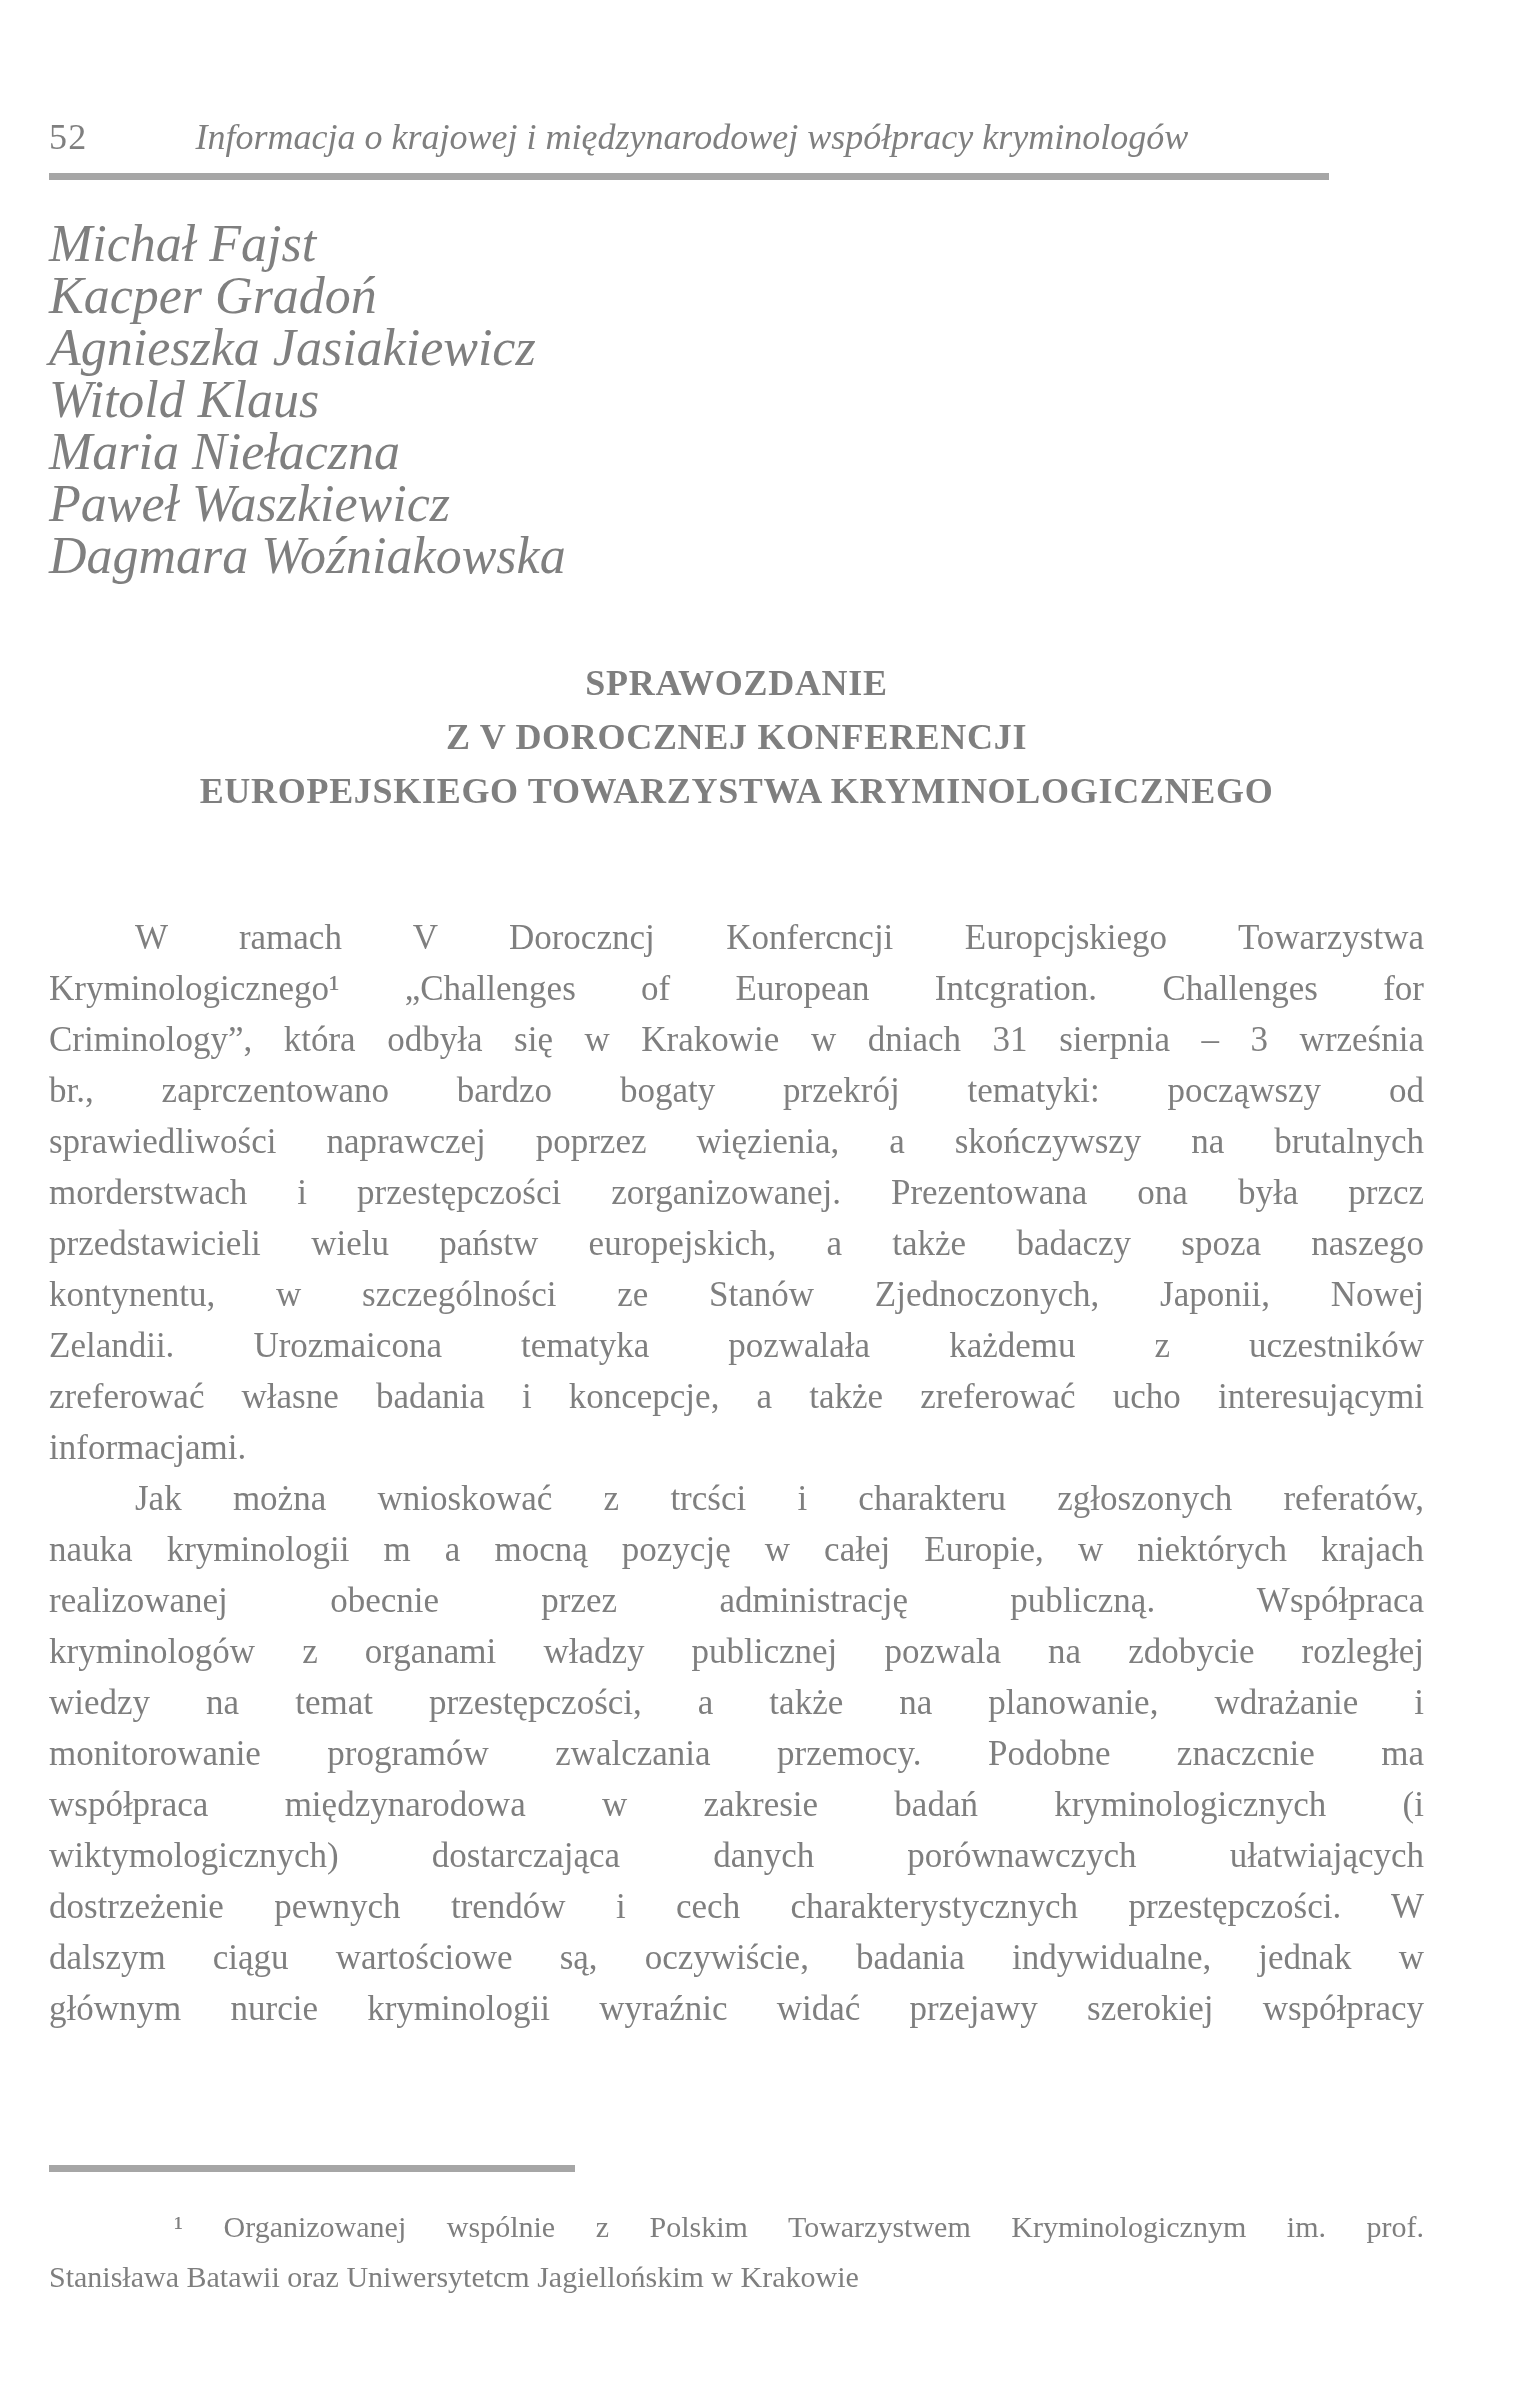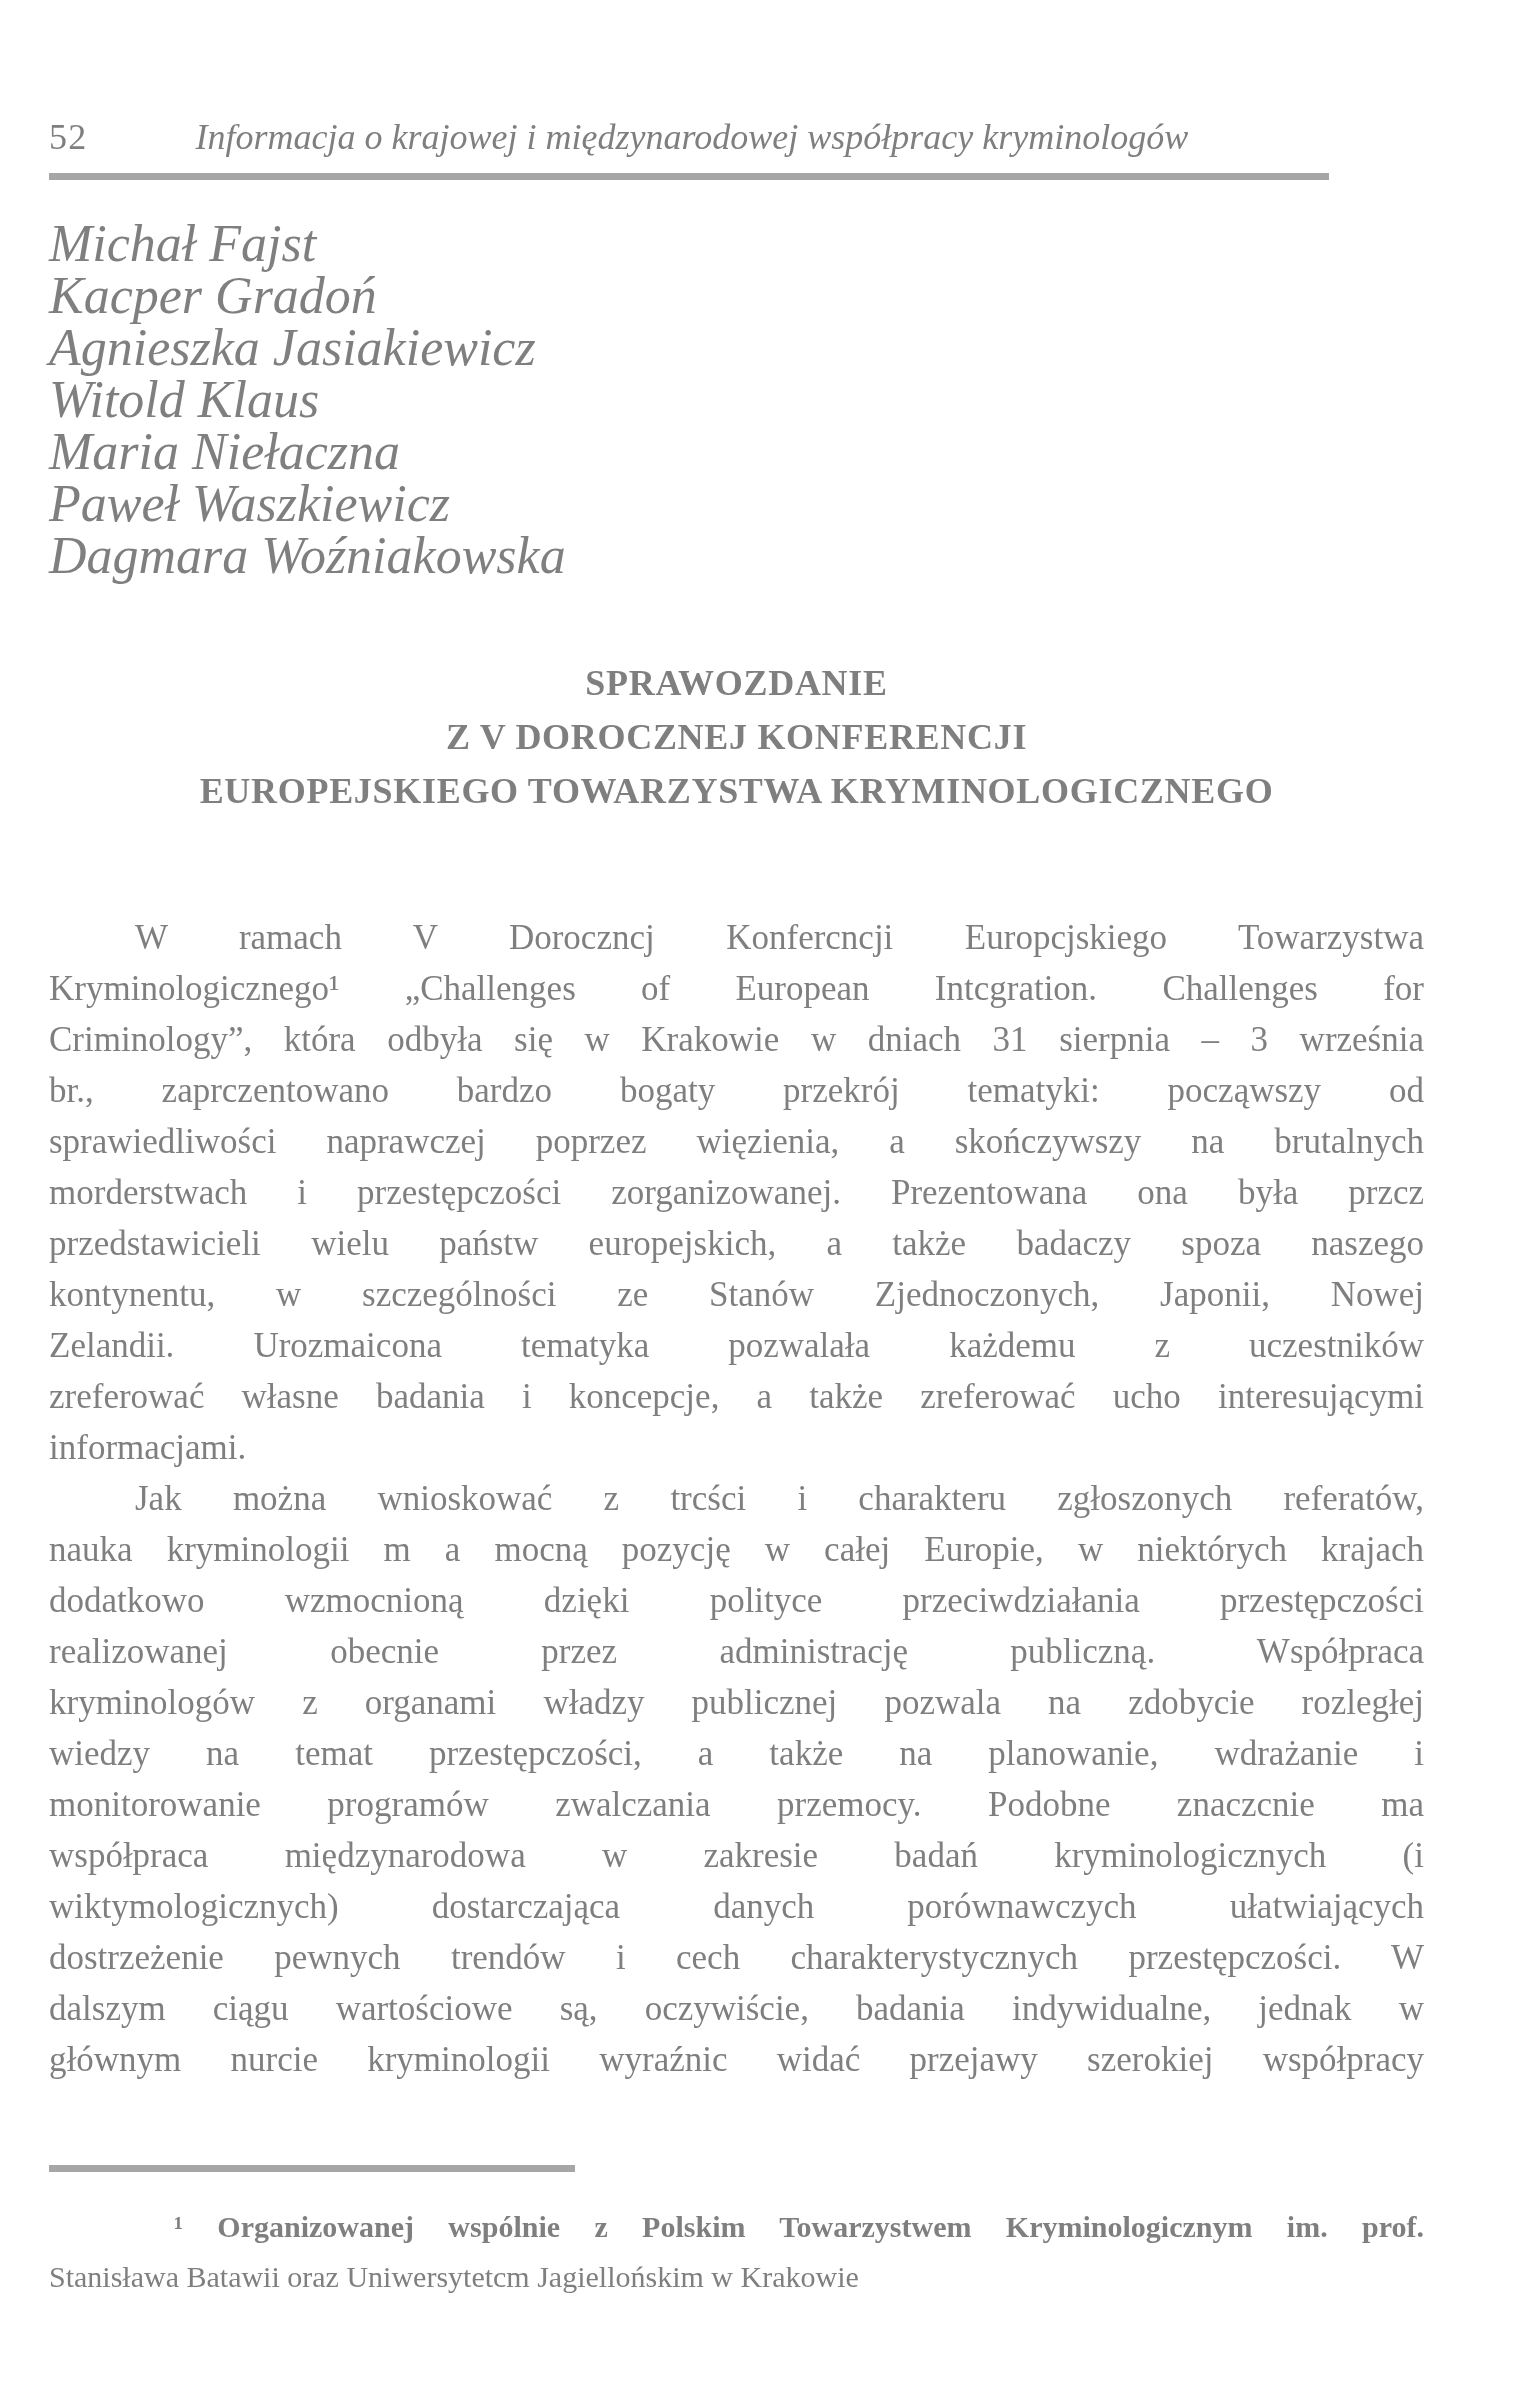--- a/index.html
+++ b/index.html
@@ -107,21 +107,20 @@
   }
   .footnote-line {
     text-align: justify;
     text-align-last: justify;
   }
   .footnote-line.no-just {
     text-align-last: left;
   }
   .footnote-line.indent {
     text-indent: 125px;
-    font-weight: bold;
   }
 </style>
 </head>
 <body>
 
 <div class="page">
 
   <div class="running-header">
     <span class="page-number">52</span><span class="running-title">Informacja o krajowej i międzynarodowej współpracy kryminologów</span>
   </div>
@@ -175,21 +174,20 @@
       <div class="body-line">Zelandii. Urozmaicona tematyka pozwalała każdemu z uczestników</div>
 
       <div class="body-line">zreferować własne badania i koncepcje, a także zreferować ucho interesującymi</div>
 
       <div class="body-line no-just">informacjami.</div>
 
       <div class="body-line indent">Jak można wnioskować z trcści i charakteru zgłoszonych referatów,</div>
 
       <div class="body-line">nauka kryminologii m a mocną pozycję w całej Europie, w niektórych krajach</div>
 
-      <div class="body-line">dodatkowo wzmocnioną dzięki polityce przeciwdziałania przestępczości</div>
 
       <div class="body-line">realizowanej obecnie przez administrację publiczną. Współpraca</div>
 
       <div class="body-line">kryminologów z organami władzy publicznej pozwala na zdobycie rozległej</div>
 
       <div class="body-line">wiedzy na temat przestępczości, a także na planowanie, wdrażanie i</div>
 
       <div class="body-line">monitorowanie programów zwalczania przemocy. Podobne znaczcnie ma</div>
 
       <div class="body-line">współpraca międzynarodowa w zakresie badań kryminologicznych (i</div>

